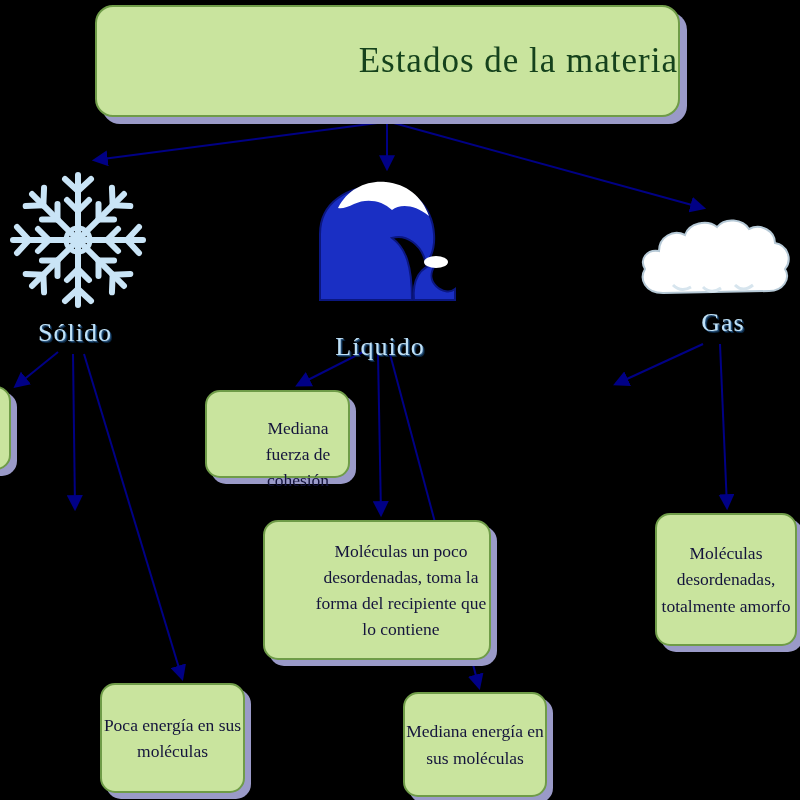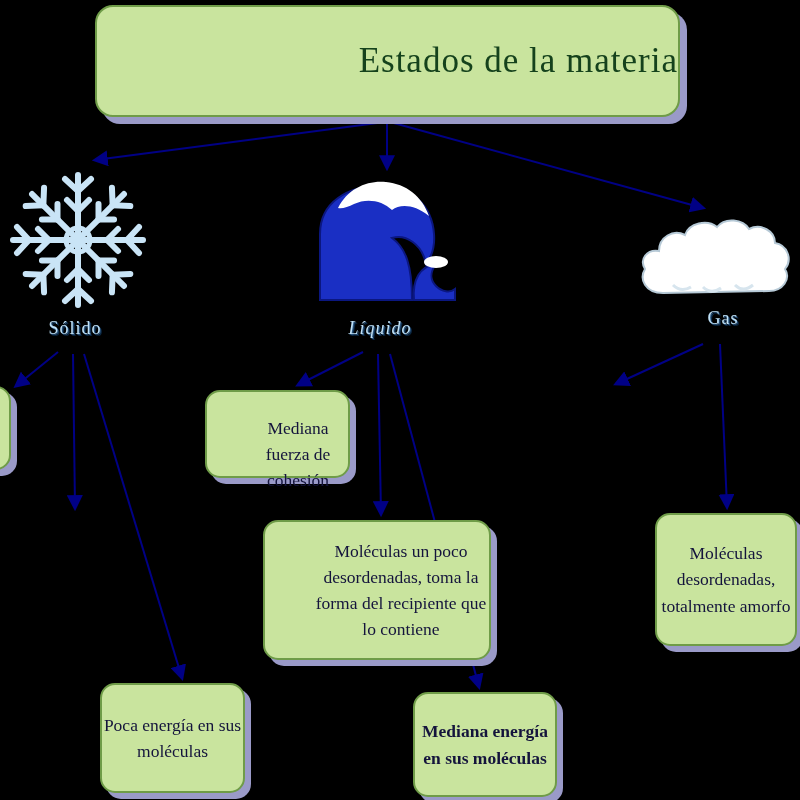--- a/index.html
+++ b/index.html
@@ -35,40 +35,40 @@
     border-radius:18px;
     box-shadow:7px 7px 0 var(--box-shadow);
   }
   .title-box span{
     font-size:35px;letter-spacing:1px;color:var(--title-text);
   }
   .box span{font-size:17.5px;line-height:1.5;}
   .icon{position:absolute;}
   .state-label{
     position:absolute;text-align:center;
-    font-size:18px;color:var(--state-label);
+    font-size:26px;color:var(--state-label);
     text-shadow:1px 1px 0 #2a5580, 2px 2px 0 #0a2742;
     letter-spacing:1px;
   }
   
   .b-solido-cut{left:-135px;top:386px;width:146px;height:84px;}
   .b-solido-mol{left:5px;top:515px;width:152px;height:133px;}
   .b-solido-ene{left:100px;top:683px;width:145px;height:110px;}
   .b-liq-coh{left:205px;top:390px;width:145px;height:88px;}
   .b-liq-coh span{width:100px;margin-top:40px;}
   .b-liq-mol{left:263px;top:520px;width:228px;height:140px;}
   .b-liq-mol span{width:200px;margin-left:48px;}
-  .b-liq-ene{left:413px;top:692px;width:144px;height:105px;font-weight:bold;}
+  .b-liq-ene{left:403px;top:692px;width:144px;height:105px;}
   .b-gas-coh{left:523px;top:388px;width:148px;height:74px;}
   .b-gas-mol{left:655px;top:513px;width:142px;height:133px;}
   .snowflake{left:3px;top:165px;}
   .wave{left:308px;top:172px;}
   .cloud{left:633px;top:215px;}
   .l-solido{left:20px;top:318px;width:110px;}
-  .l-liquido{left:318px;top:318px;width:124px;font-style:italic;}
+  .l-liquido{left:318px;top:332px;width:124px;}
   .l-gas{left:688px;top:308px;width:70px;}
 </style>
 </head>
 <body>
 
 <div class="canvas">
 
   <svg class="arrows" width="800" height="800" viewBox="0 0 800 800">
     <defs>
       <marker id="ah" viewBox="0 0 10 10" refX="8" refY="5" markerWidth="8" markerHeight="8" orient="auto-start-reverse">

